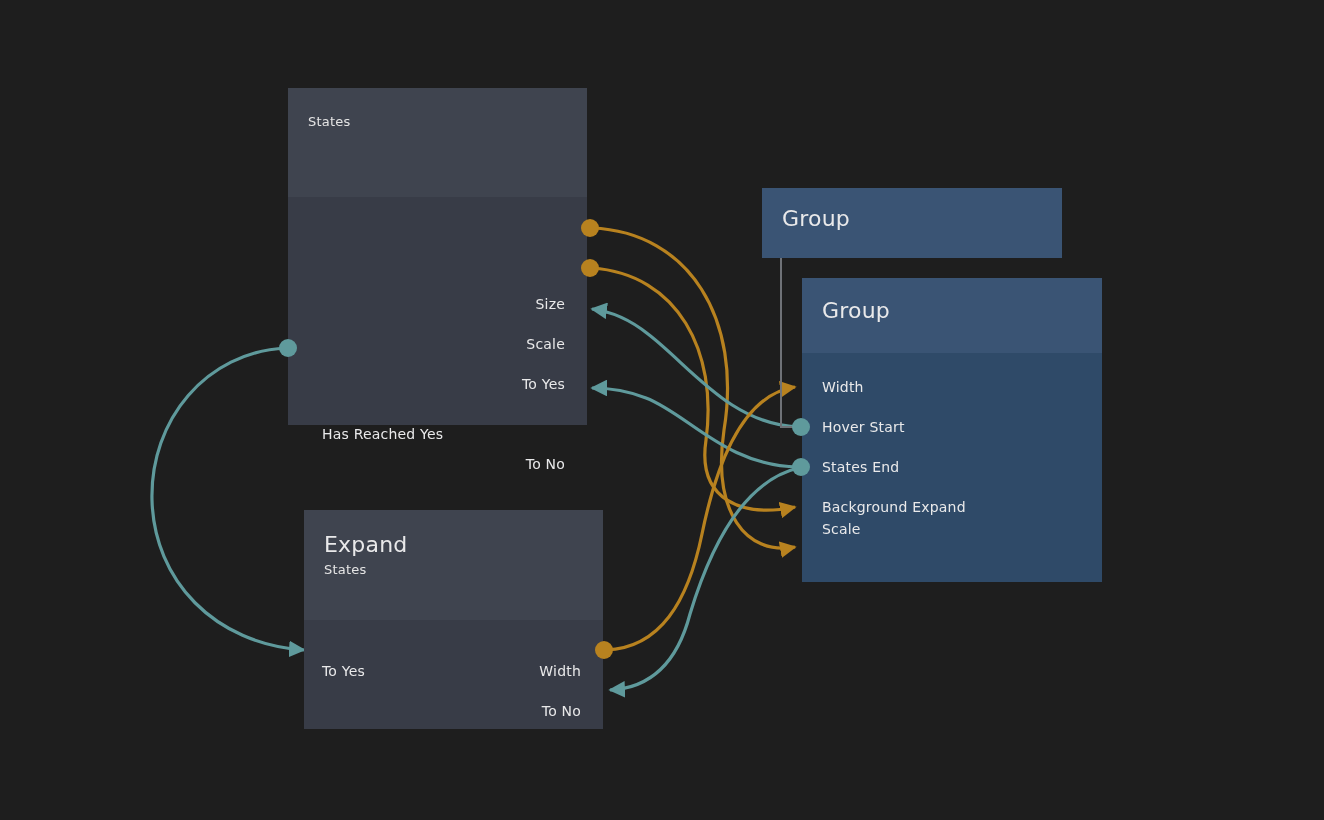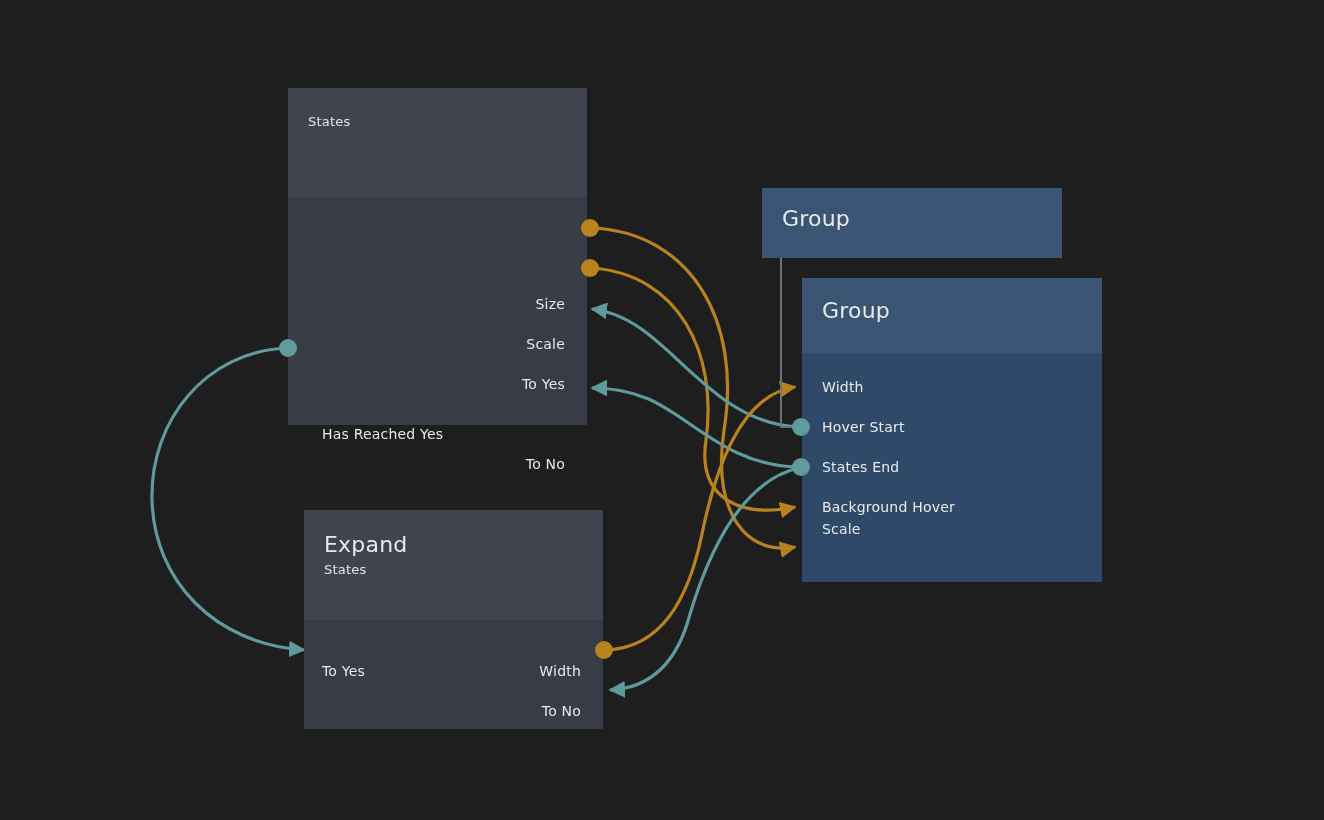--- a/index.html
+++ b/index.html
@@ -155,21 +155,21 @@
   <div class="tree-line" style="left:780px; top:426px; width:21px; height:1.6px;"></div>
 
   <div class="node group" style="left:802px; top:278px; width:300px; height:304px;">
     <div class="node-header" style="height:75px; padding:20px 0 0 20px;">
       <div class="node-title">Group</div>
     </div>
     <div class="node-body" style="height:229px; position:relative;">
       <div class="port-row in" style="left:20px; top:34px; transform:translateY(-50%);">Width</div>
       <div class="port-row in" style="left:20px; top:74px; transform:translateY(-50%);">Hover Start</div>
       <div class="port-row in" style="left:20px; top:114px; transform:translateY(-50%);">States End</div>
-      <div class="port-row in" style="left:20px; top:154px; transform:translateY(-50%);">Background Hover</div>
+      <div class="port-row in" style="left:20px; top:154px; transform:translateY(-50%);">Background Expand</div>
       <div class="port-row in" style="left:20px; top:176px; transform:translateY(-50%);">Scale</div>
     </div>
   </div>
 
   <svg id="wires-over" viewBox="0 0 1324 820" width="1324" height="820">
     <circle cx="590" cy="228" r="9" fill="#b8821f"></circle>
     <circle cx="590" cy="268" r="9" fill="#b8821f"></circle>
     <circle cx="288" cy="348" r="9" fill="#5f9a9c"></circle>
     <circle cx="604" cy="650" r="9" fill="#b8821f"></circle>
     <circle cx="801" cy="427" r="9" fill="#5f9a9c"></circle>

